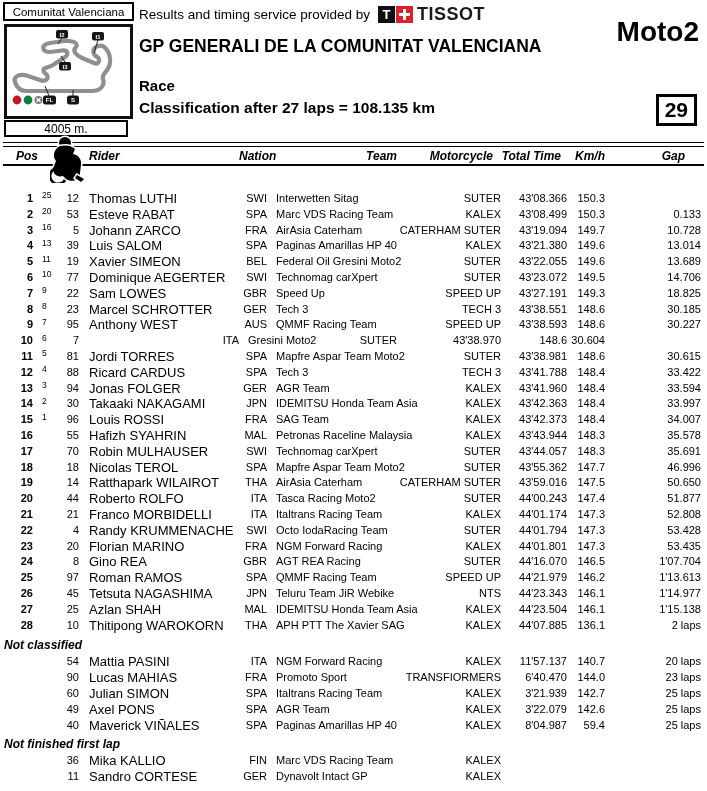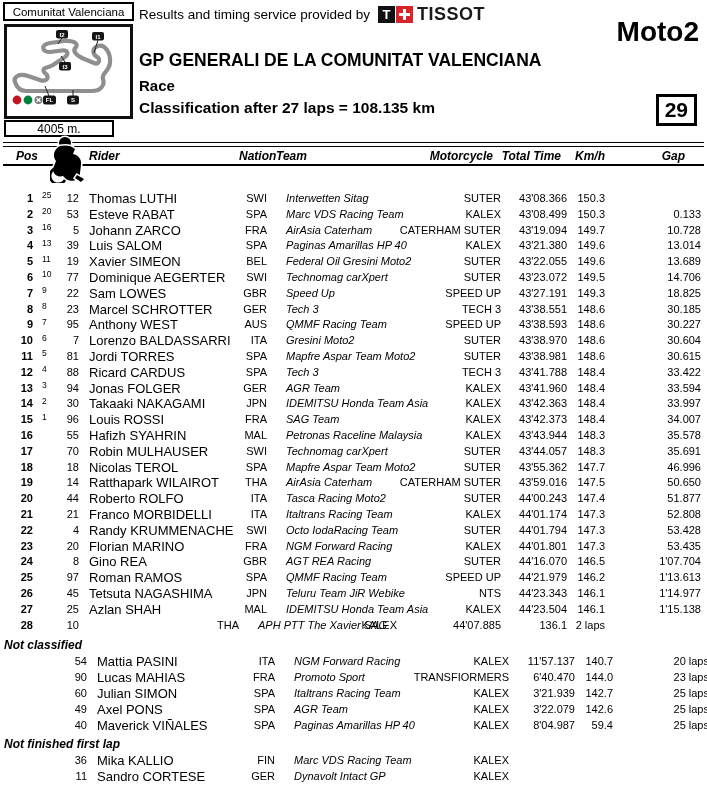--- a/index.html
+++ b/index.html
@@ -8,62 +8,62 @@
     width:707px; height:791px; position:relative; overflow:hidden;
     background:#fff; color:#000;
     font-family:"Liberation Sans","DejaVu Sans",sans-serif;
   }
 
   
   .region-box{position:absolute;left:3px;top:2px;width:131px;height:19px;border:2px solid #000;
     display:flex;align-items:center;justify-content:center;font-size:11.5px;}
   .track-box{position:absolute;left:4px;top:24px;width:129px;height:95px;border:3px solid #101010;background:#fff;}
   .track-box svg{display:block;width:100%;height:100%;}
-  .length-box{position:absolute;left:4px;top:120px;width:110px;height:17px;border:2px solid #000;
+  .length-box{position:absolute;left:4px;top:120px;width:124px;height:17px;border:2px solid #000;
     display:flex;align-items:center;justify-content:center;font-size:12px;}
 
   .provided{position:absolute;left:139px;top:4px;height:20px;display:flex;align-items:center;gap:8px;font-size:13.5px;}
   .tissot{display:inline-flex;align-items:center;gap:1px;}
   .tissot .brand{font-weight:bold;font-size:18px;letter-spacing:.5px;color:#1a1a1a;margin-left:3px;}
 
   .moto2{position:absolute;right:8px;top:16px;font-size:28px;font-weight:bold;}
-  .event-title{position:absolute;left:139px;top:50px;font-size:17.5px;font-weight:bold;white-space:nowrap;}
+  .event-title{position:absolute;left:139px;top:36px;font-size:17.5px;font-weight:bold;white-space:nowrap;}
   .session{position:absolute;left:139px;top:77px;font-size:15px;font-weight:bold;}
   .classification{position:absolute;left:139px;top:99px;font-size:15.5px;font-weight:bold;}
   .page-box{position:absolute;right:10px;top:94px;border:3px solid #000;padding:1px 6px;font-size:21px;font-weight:bold;}
 
   
   .results{position:absolute;left:0;top:142px;width:707px;}
   .rule-double{margin:0 3px;height:5px;border-top:1.6px solid #000;border-bottom:1.6px solid #000;}
   .rule-thick{margin:0 3px;border-top:2.6px solid #000;height:0;}
   .rider-icon{position:absolute;left:50px;top:-7px;z-index:3;}
 
   .grid{display:grid;grid-template-columns:30px 22px 24px 160px 28px 130px 104px 66px 38px 96px;
     padding-left:3px;align-items:center;}
   .thead{height:17px;font-size:12px;font-weight:bold;font-style:italic;}
   .thead span{white-space:nowrap;}
   .h-pos{text-align:left;padding-left:13px;}
   .h-rider{padding-left:10px;}
   .h-nation{text-align:right;padding-right:6px;}
-  .h-team{padding-left:9px;}
+  .h-team{padding-left:9px;text-align:right;}
   .h-moto{text-align:right;padding-right:8px;}
   .h-time{text-align:right;padding-right:6px;}
   .h-kmh{text-align:right;}
   .h-gap{text-align:right;padding-right:16px;}
 
   .rows{margin-top:25px;}
-  .rows.compact{margin-top:0;margin-left:8px;}
+  .rows.compact{margin-top:0;}
   .row{height:15.8px;font-size:11px;line-height:15.8px;}
   .row span{white-space:nowrap;overflow:visible;}
   .c-pos{text-align:right;font-weight:bold;}
   .c-pts{font-size:8.5px;position:relative;top:-3.5px;padding-left:9px;line-height:normal;}
   .c-num{text-align:right;}
   .c-name{padding-left:10px;font-weight:normal;font-size:13px;}
   .c-nation{text-align:right;}
-  .c-team{padding-left:19px;font-style:italic;}
+  .c-team{padding-left:9px;}
   .c-moto{text-align:right;}
   .c-time{text-align:right;font-weight:normal;}
   .c-kmh{text-align:right;}
   .c-gap{text-align:right;}
 
   .section-label{font-size:12px;font-weight:bold;font-style:italic;margin:6px 0 2px 4px;height:13px;line-height:13px;}
   .section-label.second{margin-top:5px;}
 </style>
 </head>
 <body>
@@ -271,21 +271,20 @@
     <span class="c-moto">SPEED UP</span>
     <span class="c-time">43'38.593</span>
     <span class="c-kmh">148.6</span>
     <span class="c-gap">30.227</span>
   </div>
 
   <div class="grid row">
     <span class="c-pos">10</span>
     <span class="c-pts">6</span>
     <span class="c-num">7</span>
-    <span class="c-name">Lorenzo BALDASSARRI</span>
     <span class="c-nation">ITA</span>
     <span class="c-team">Gresini Moto2</span>
     <span class="c-moto">SUTER</span>
     <span class="c-time">43'38.970</span>
     <span class="c-kmh">148.6</span>
     <span class="c-gap">30.604</span>
   </div>
 
   <div class="grid row">
     <span class="c-pos">11</span>
@@ -505,20 +504,21 @@
     <span class="c-moto">KALEX</span>
     <span class="c-time">44'23.504</span>
     <span class="c-kmh">146.1</span>
     <span class="c-gap">1'15.138</span>
   </div>
 
   <div class="grid row">
     <span class="c-pos">28</span>
     <span class="c-pts"></span>
     <span class="c-num">10</span>
+    <span class="c-name">Thitipong WAROKORN</span>
     <span class="c-nation">THA</span>
     <span class="c-team">APH PTT The Xavier SAG</span>
     <span class="c-moto">KALEX</span>
     <span class="c-time">44'07.885</span>
     <span class="c-kmh">136.1</span>
     <span class="c-gap">2 laps</span>
   </div>
 </div>
 
   <div class="section-label">Not classified</div>

